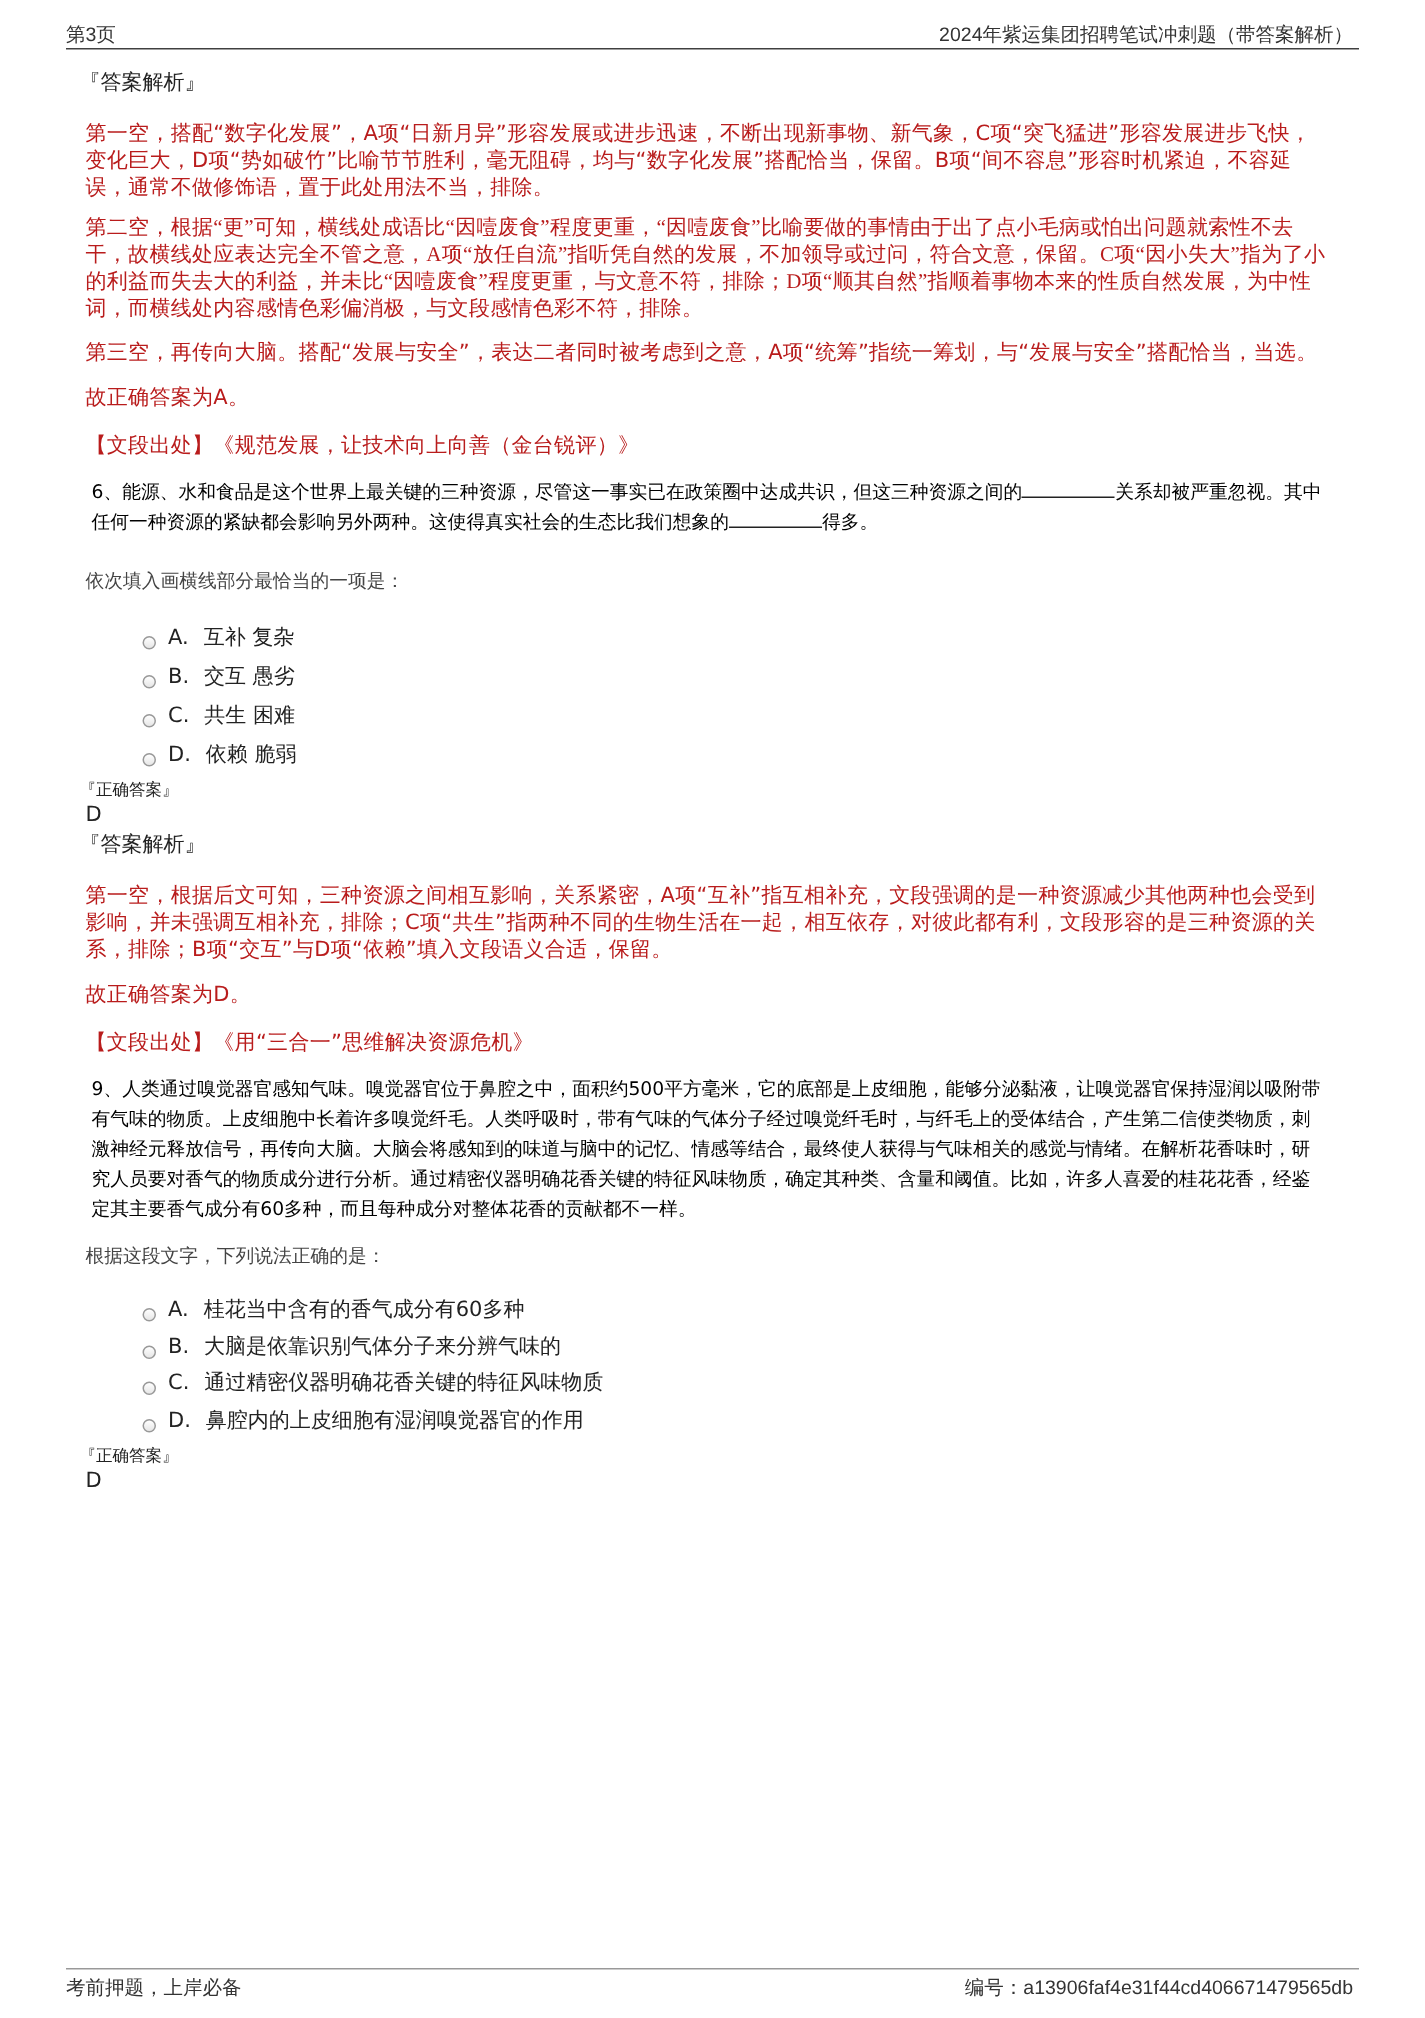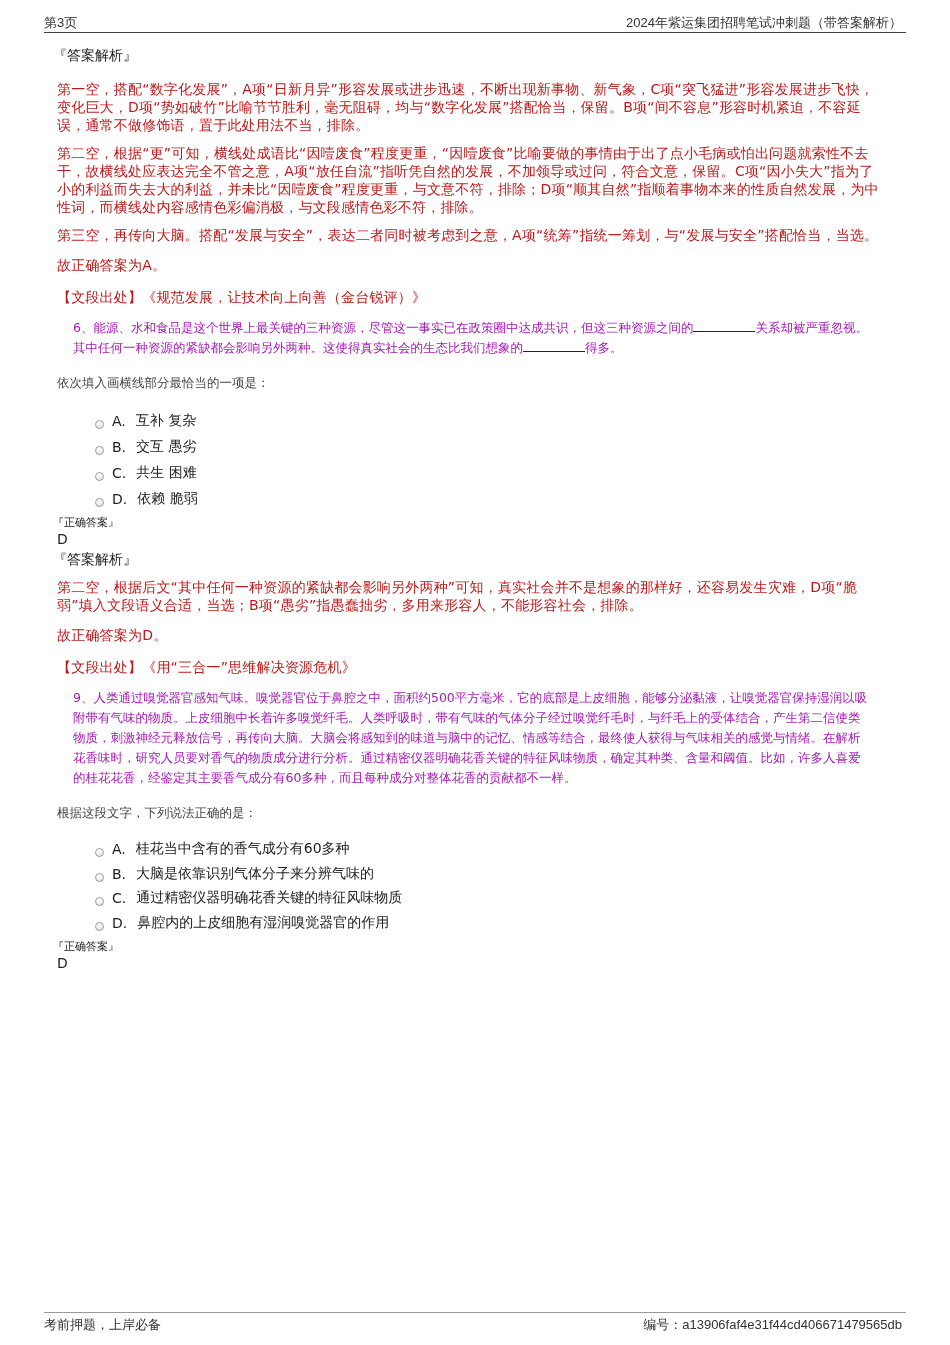--- a/index.html
+++ b/index.html
@@ -19,21 +19,21 @@
       position: absolute; left: 44px; right: 44px; top: 1312px; height: 22px;
       border-top: 1px solid #999;
       font-family: "Liberation Sans", "DejaVu Sans", sans-serif;
       font-size: 13px; color: #333;
     }
     .footer .left { position: absolute; left: 0; top: 3px; }
     .footer .right { position: absolute; right: 4px; top: 3px; }
     .content { position: absolute; left: 57px; top: 46px; width: 830px; }
     .mark { font-size: 14px; line-height: 18px; color: #222; margin-left: 0; }
     .para { font-size: 14px; line-height: 18px; color: #b91c1c; margin: 0; letter-spacing: 0.2px; }
-    .q { font-size: 12.5px; line-height: 20px; color: #a21caf; margin: 16px; }
+    .q { font-size: 12.5px; line-height: 20px; color: #000000; margin: 4px; }
     .prompt { font-size: 12.5px; line-height: 18px; color: #444; }
     .blank { display: inline-block; width: 62px; border-bottom: 1px solid #222; height: 12px; }
     .opts { margin-left: 38px; }
     .opt { display: flex; align-items: center; font-size: 14px; height: 26px; }
     .radio {
       width: 9px; height: 9px; border: 1px solid #999; border-radius: 50%;
       background: linear-gradient(#ffffff, #e6e6e6); margin-right: 8px; margin-top: 6px;
       box-sizing: border-box;
     }
     .opt .letter { margin-right: 10px; }
@@ -45,29 +45,29 @@
 
 <div class="header">
   <span class="left">第3页</span>
   <span class="right">2024年紫运集团招聘笔试冲刺题（带答案解析）</span>
 </div>
 
 <div class="content">
 
   <div class="mark" style="margin-left:-4px;">『答案解析』</div>
   <p class="para" style="margin-top:16px;">第一空，搭配“数字化发展”，A项“日新月异”形容发展或进步迅速，不断出现新事物、新气象，C项“突飞猛进”形容发展进步飞快，变化巨大，D项“势如破竹”比喻节节胜利，毫无阻碍，均与“数字化发展”搭配恰当，保留。B项“间不容息”形容时机紧迫，不容延误，通常不做修饰语，置于此处用法不当，排除。</p>
-  <p class="para" style="margin-top:10px;">第二空，根据“更”可知，横线处成语比“因噎废食”程度更重，“因噎废食”比喻要做的事情由于出了点小毛病或怕出问题就索性不去干，故横线处应表达完全不管之意，A项“放任自流”指听凭自然的发展，不加领导或过问，符合文意，保留。C项“因小失大”指为了小的利益而失去大的利益，并未比“因噎废食”程度更重，与文意不符，排除；D项“顺其自然”指顺着事物本来的性质自然发展，为中性词，而横线处内容感情色彩偏消极，与文段感情色彩不符，排除。</p>
+  <p class="para" style="margin-top:10px;font-family:Liberation Serif, serif;">第二空，根据“更”可知，横线处成语比“因噎废食”程度更重，“因噎废食”比喻要做的事情由于出了点小毛病或怕出问题就索性不去干，故横线处应表达完全不管之意，A项“放任自流”指听凭自然的发展，不加领导或过问，符合文意，保留。C项“因小失大”指为了小的利益而失去大的利益，并未比“因噎废食”程度更重，与文意不符，排除；D项“顺其自然”指顺着事物本来的性质自然发展，为中性词，而横线处内容感情色彩偏消极，与文段感情色彩不符，排除。</p>
   <p class="para" style="margin-top:10px;">第三空，再传向大脑。搭配“发展与安全”，表达二者同时被考虑到之意，A项“统筹”指统一筹划，与“发展与安全”搭配恰当，当选。</p>
   <p class="para" style="margin-top:12px;">故正确答案为A。</p>
   <p class="para" style="margin-top:14px;">【文段出处】《规范发展，让技术向上向善（金台锐评）》</p>
 
   <p class="q" style="margin-top:12px;">
     <span>6、能源、水和食品是这个世界上最关键的三种资源，尽管这一事实已在政策圈中达成共识，但这三种资源之间的</span><span class="blank"></span><span>关系却被严重忽视。其中任何一种资源的紧缺都会影响另外两种。这使得真实社会的生态比我们想象的</span><span class="blank"></span><span>得多。</span>
   </p>
-  <div class="prompt" style="margin-top:4px;">依次填入画横线部分最恰当的一项是：</div>
+  <div class="prompt" style="margin-top:20px;">依次填入画横线部分最恰当的一项是：</div>
 
   <div class="opts" style="margin-top:16px;">
     <div class="opt">
       <span class="radio"></span>
       <span class="letter">A.</span>
       <span>互补 复杂</span>
     </div>
     <div class="opt">
       <span class="radio"></span>
       <span class="letter">B.</span>
@@ -81,21 +81,21 @@
     <div class="opt">
       <span class="radio"></span>
       <span class="letter">D.</span>
       <span>依赖 脆弱</span>
     </div>
   </div>
 
   <div class="ans" style="margin-top:2px; margin-left:-4px;">『正确答案』</div>
   <div class="ans-val">D</div>
   <div class="mark" style="margin-top:2px; margin-left:-4px;">『答案解析』</div>
-  <p class="para" style="margin-top:10px;">第二空，根据后文“其中任何一种资源的紧缺都会影响另外两种”可知，真实社会并不是想象的那样好，还容易发生灾难，D项“脆弱”填入文段语义合适，当选；B项“愚劣”指愚蠢拙劣，多用来形容人，不能形容社会，排除。</p>
+  <p class="para" style="margin-top:16px;">第一空，根据后文可知，三种资源之间相互影响，关系紧密，A项“互补”指互相补充，文段强调的是一种资源减少其他两种也会受到影响，并未强调互相补充，排除；C项“共生”指两种不同的生物生活在一起，相互依存，对彼此都有利，文段形容的是三种资源的关系，排除；B项“交互”与D项“依赖”填入文段语义合适，保留。</p>
   <p class="para" style="margin-top:12px;">故正确答案为D。</p>
   <p class="para" style="margin-top:14px;">【文段出处】《用“三合一”思维解决资源危机》</p>
 
   <p class="q" style="margin-top:12px;">9、人类通过嗅觉器官感知气味。嗅觉器官位于鼻腔之中，面积约500平方毫米，它的底部是上皮细胞，能够分泌黏液，让嗅觉器官保持湿润以吸附带有气味的物质。上皮细胞中长着许多嗅觉纤毛。人类呼吸时，带有气味的气体分子经过嗅觉纤毛时，与纤毛上的受体结合，产生第二信使类物质，刺激神经元释放信号，再传向大脑。大脑会将感知到的味道与脑中的记忆、情感等结合，最终使人获得与气味相关的感觉与情绪。在解析花香味时，研究人员要对香气的物质成分进行分析。通过精密仪器明确花香关键的特征风味物质，确定其种类、含量和阈值。比如，许多人喜爱的桂花花香，经鉴定其主要香气成分有60多种，而且每种成分对整体花香的贡献都不一样。</p>
   <div class="prompt" style="margin-top:12px;">根据这段文字，下列说法正确的是：</div>
 
   <div class="opts" style="margin-top:14px;">
     <div class="opt">
       <span class="radio"></span>
       <span class="letter">A.</span>

